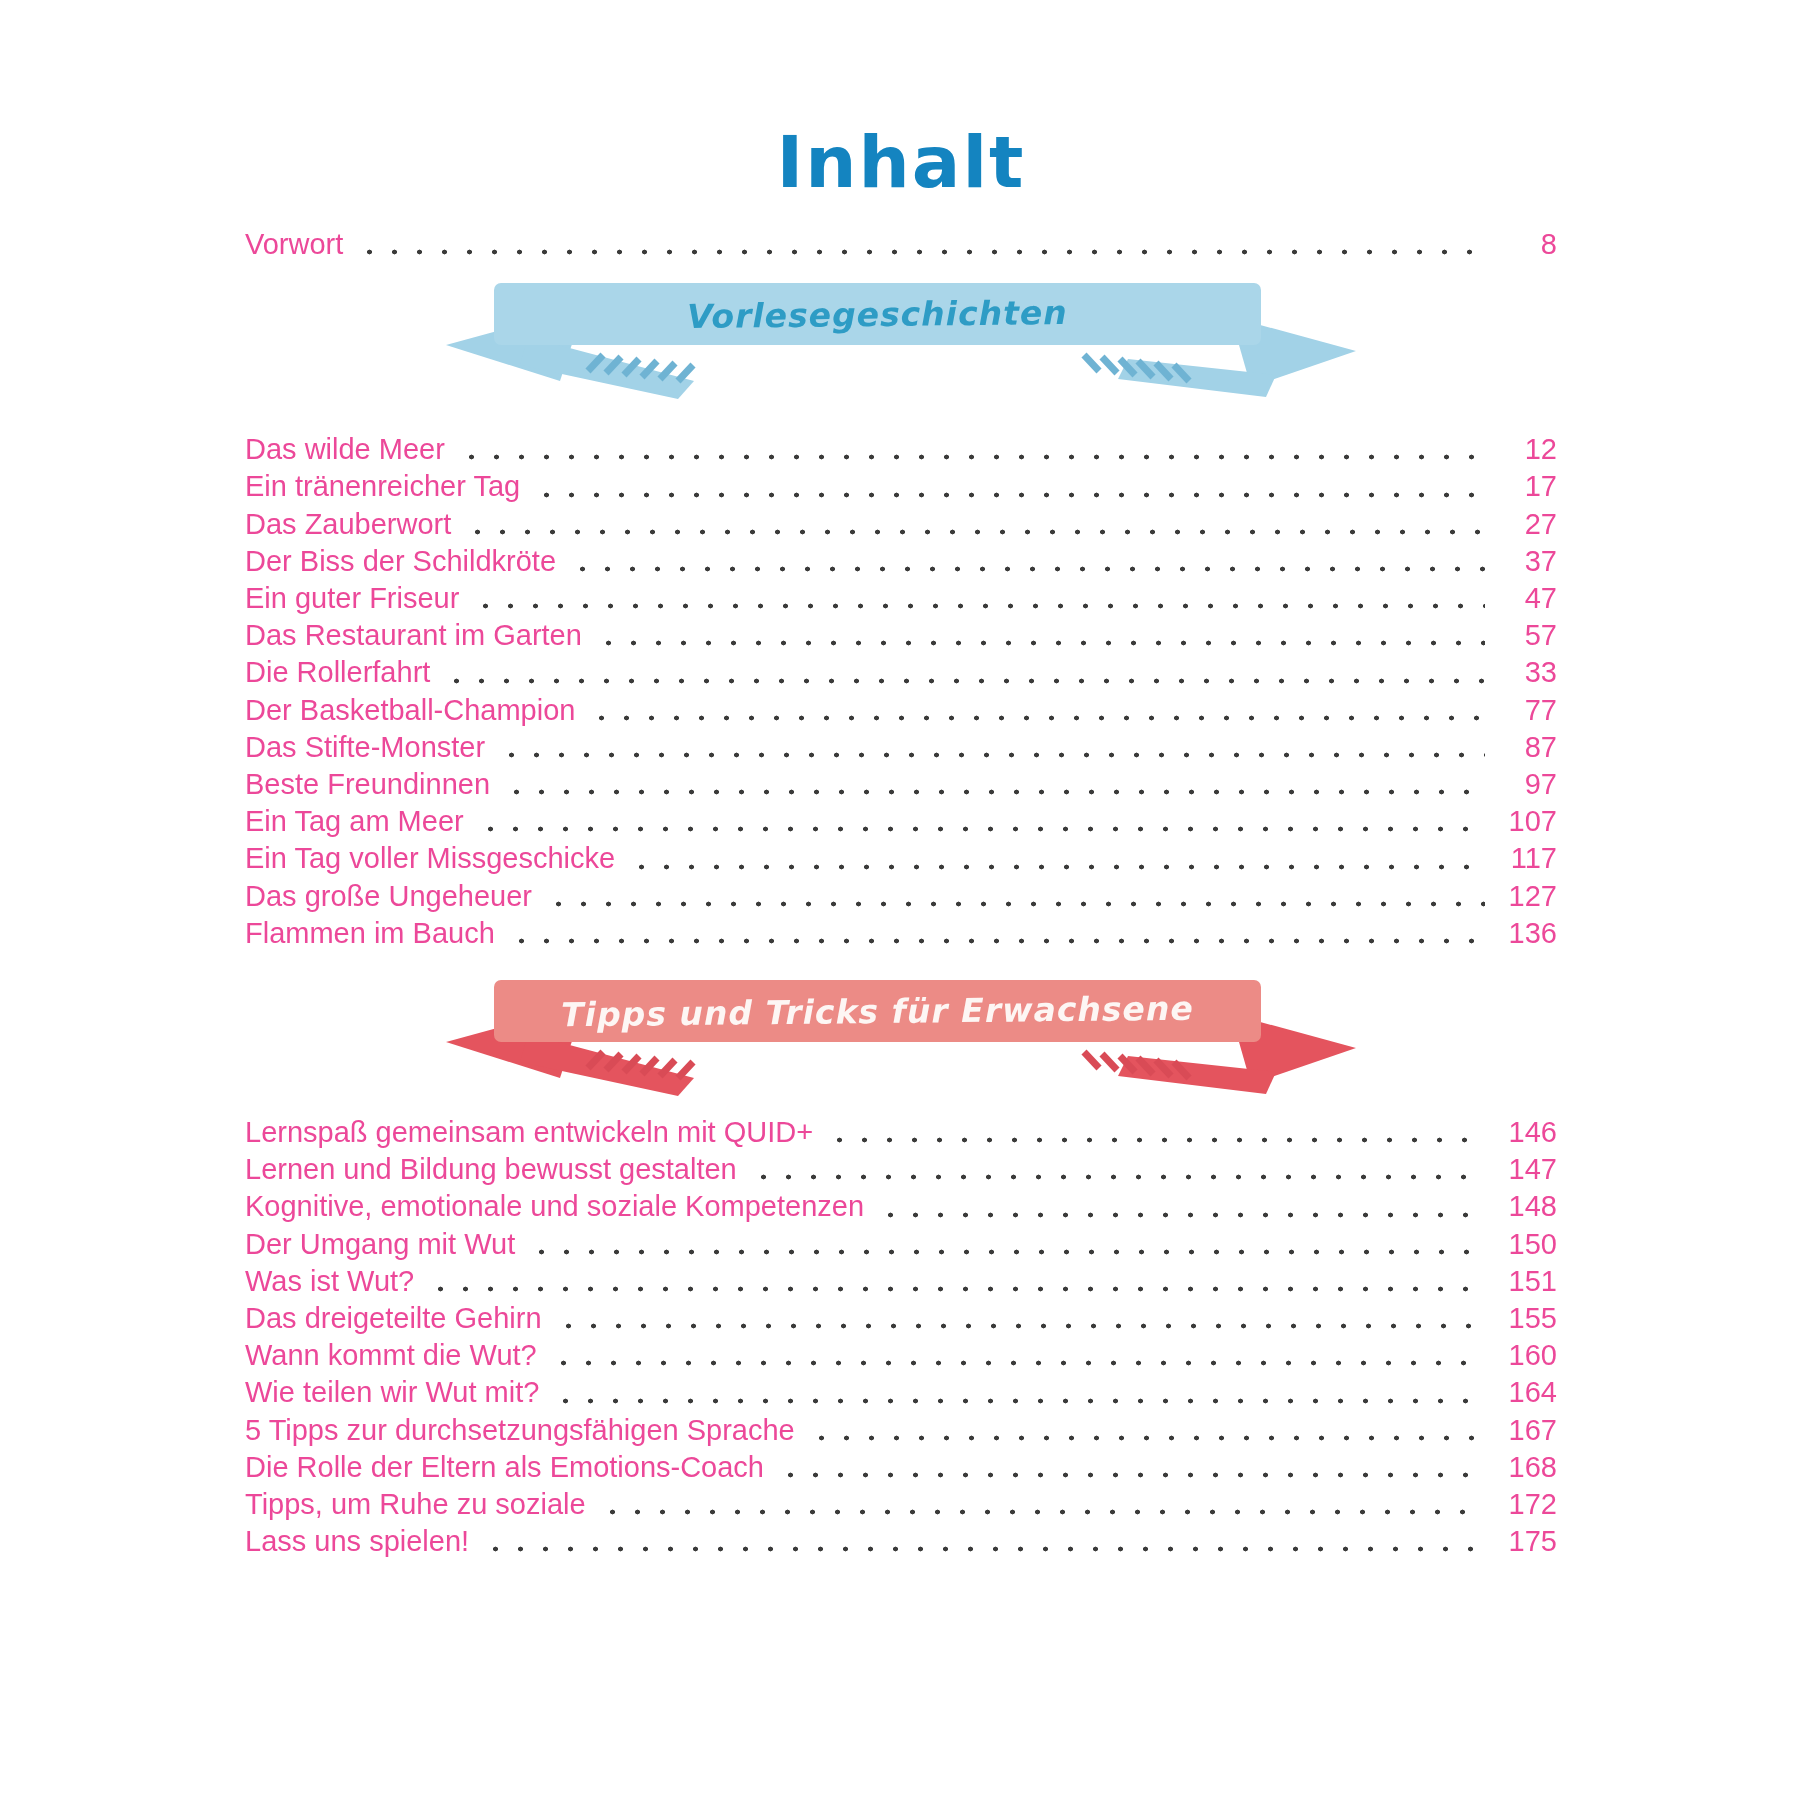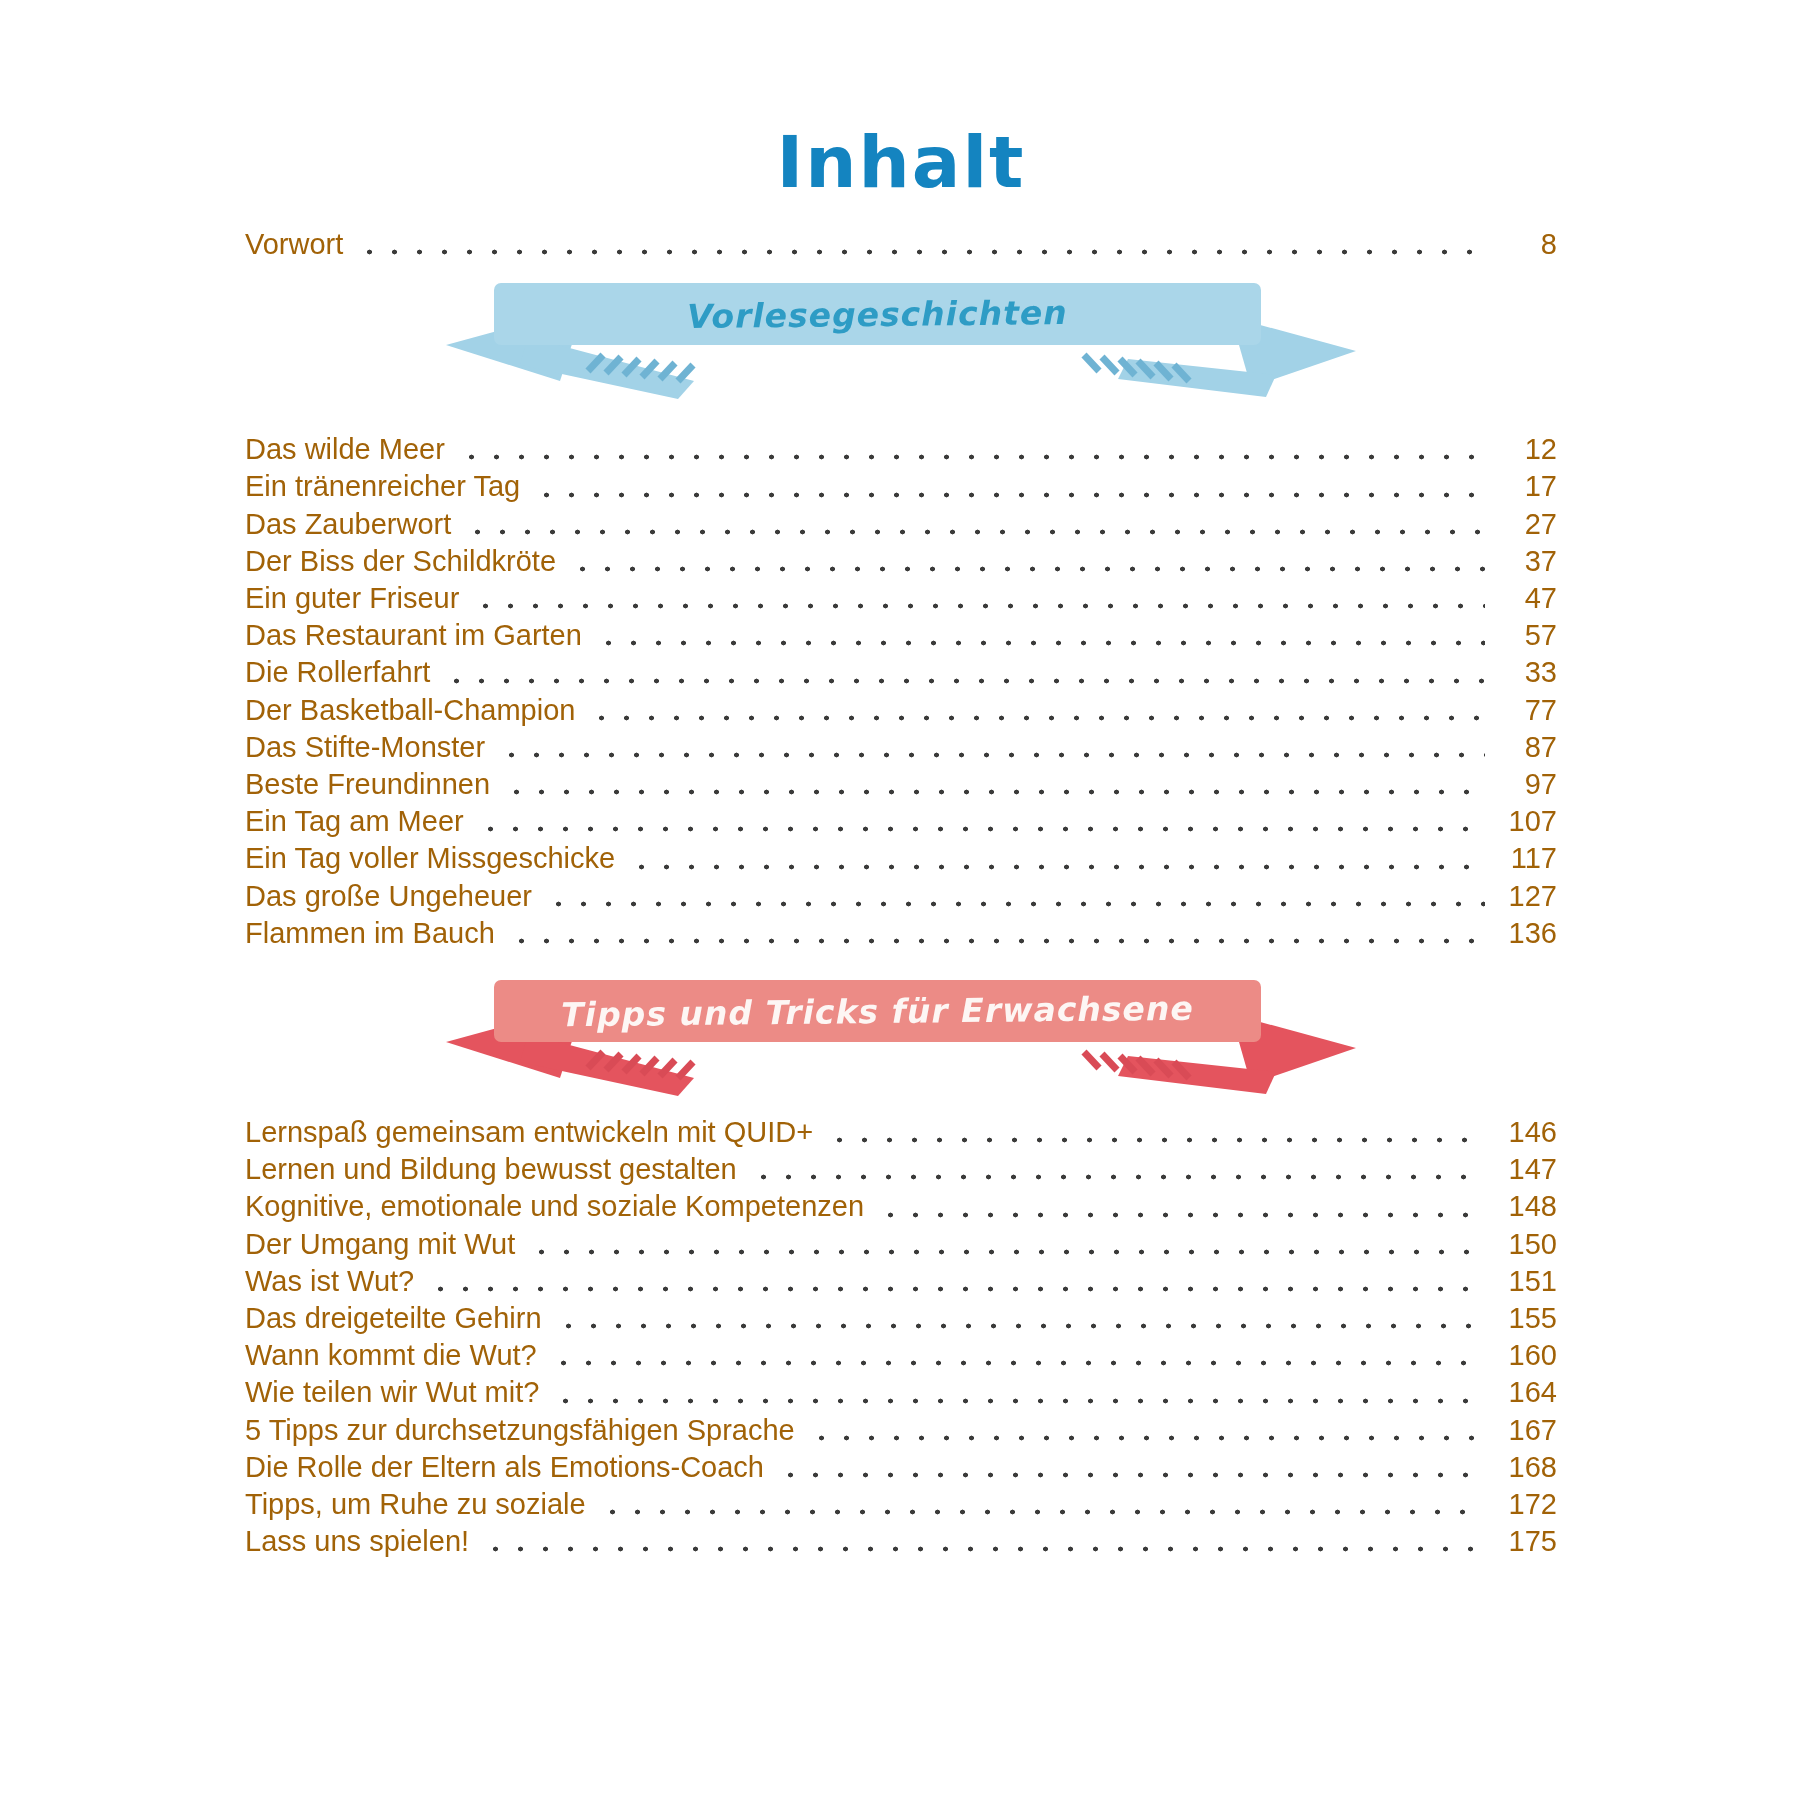--- a/index.html
+++ b/index.html
@@ -22,21 +22,21 @@
     font-weight:bold;
     letter-spacing:2px;
     color:#1484c0;
     line-height:84px;
   }
 
   .toc-row {
     display:flex;
     font-size:29px;
     line-height:37.2px;
-    color:#a16207;
+    color:#ec4899;
   }
   .toc-title { white-space:nowrap; }
   .toc-dots {
     flex:1;
     margin:0 8px 0 10px;
     background-image: radial-gradient(circle, #3b3b3a 2.2px, rgba(59,59,58,0) 2.7px);
     background-size: 25px 6px;
     background-repeat: repeat-x;
     background-position: left 4px bottom 8px;
   }

